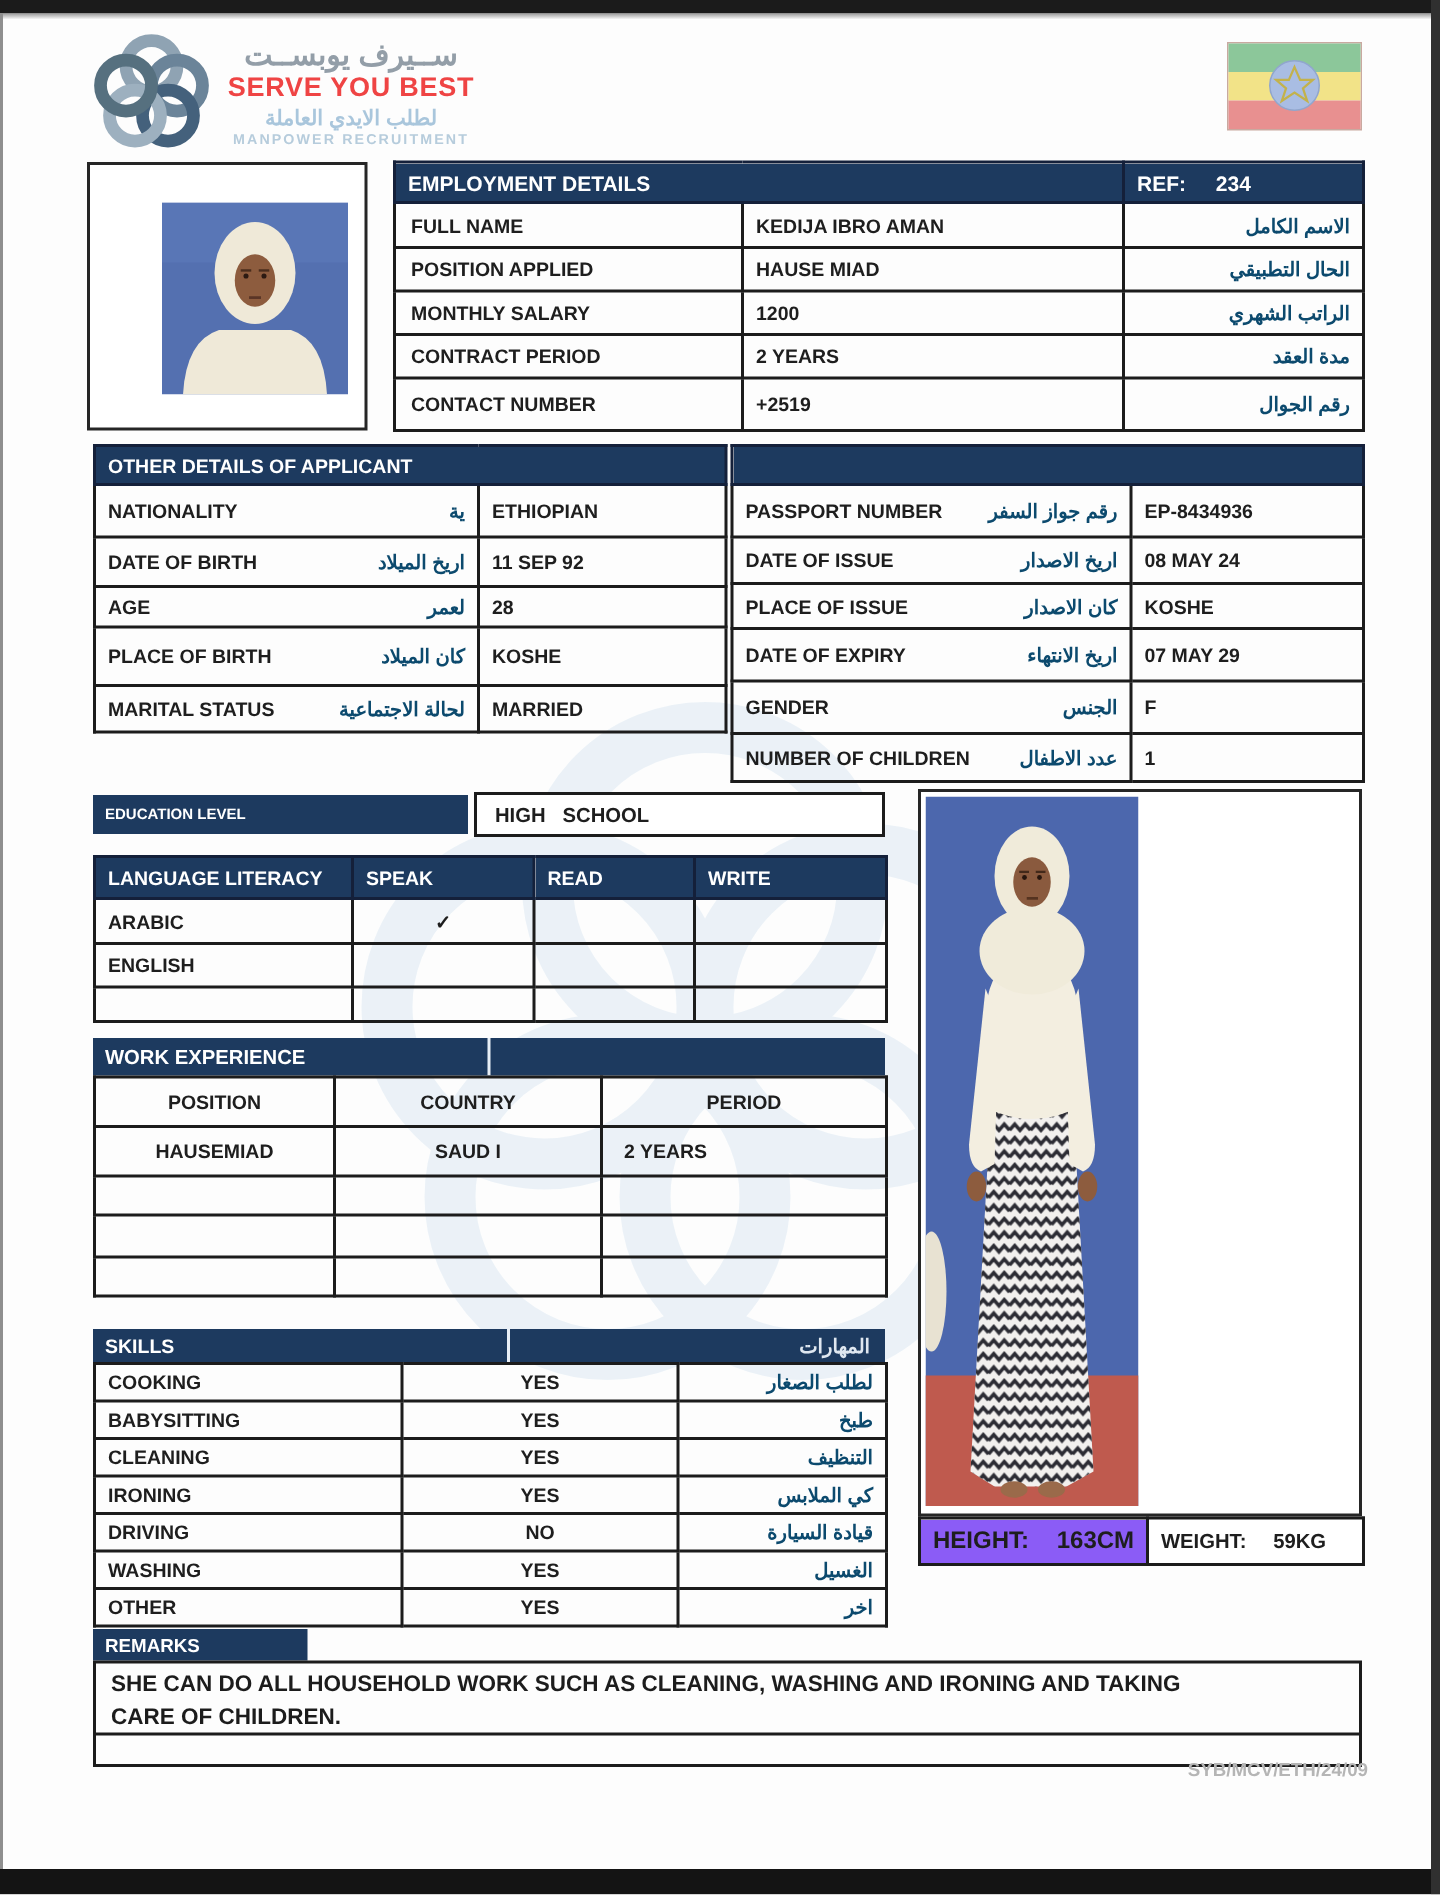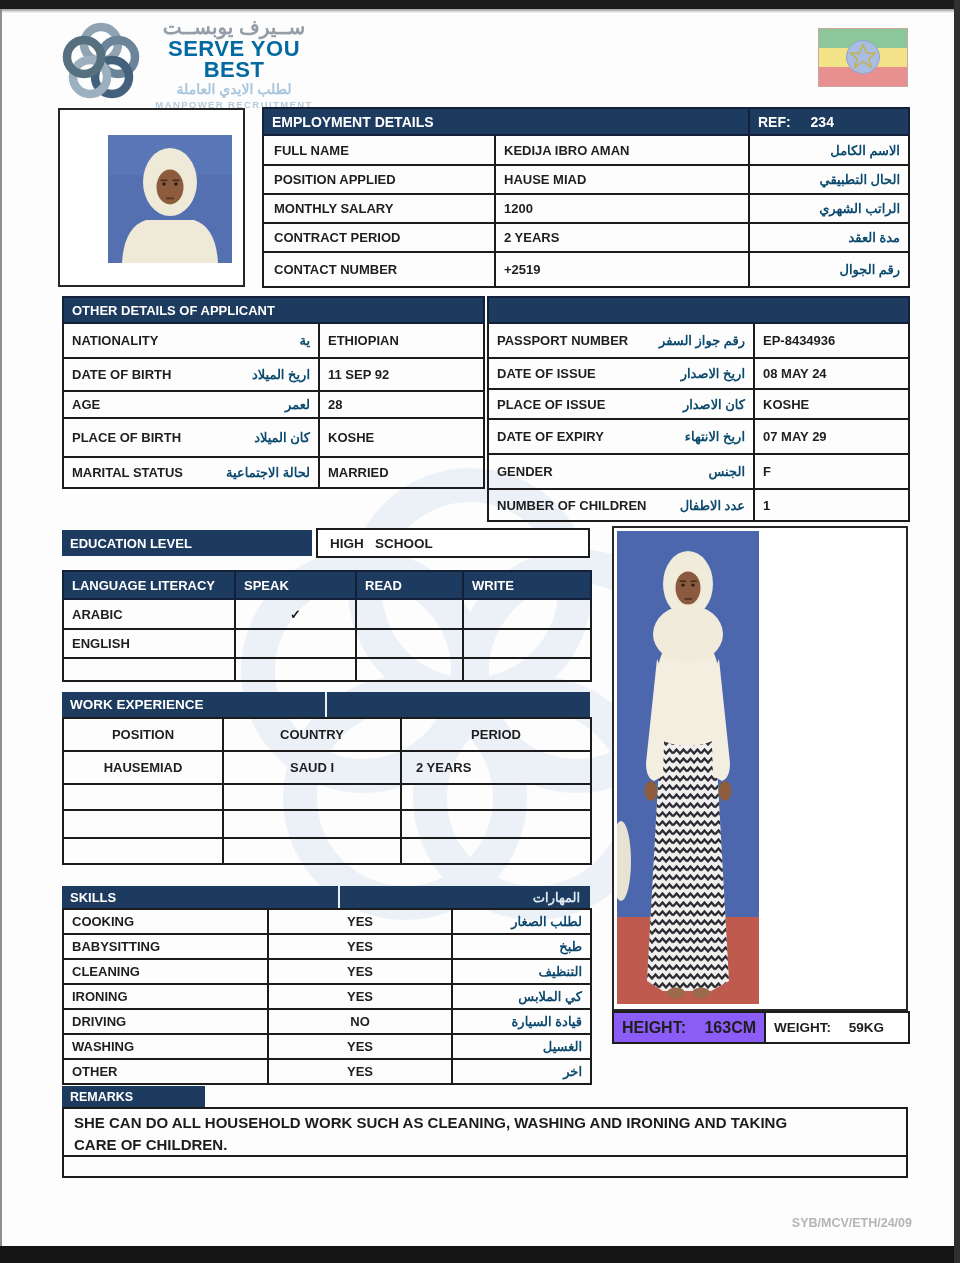--- a/index.html
+++ b/index.html
@@ -22,41 +22,41 @@
   .navy{background:#1d3a5f;color:#ffffff;}
   .navy td,td.navy{border-color:#14203a;}
   .ar{direction:rtl;color:#0c4a6e;}
   .split{display:flex;justify-content:space-between;align-items:center;width:100%;}
   .center{text-align:center;}
   .val{padding-left:10px;}
   
   .logo-wrap{left:58px;top:18px;width:300px;height:90px;display:flex;align-items:center;}
   .logo-text{width:168px;margin-left:6px;text-align:center;}
   .logo-ar{font-size:20px;font-weight:700;color:#939ea8;letter-spacing:2px;direction:rtl;line-height:22px;}
-  .logo-en{font-size:22px;font-weight:700;color:#0369a1;letter-spacing:.5px;line-height:21px;}
+  .logo-en{font-size:18px;font-weight:700;color:#ef4444;letter-spacing:.5px;line-height:21px;}
   .logo-ar2{font-size:14px;font-weight:700;color:#a9c6dc;direction:rtl;line-height:18px;}
   .logo-en2{font-size:9.5px;font-weight:700;color:#b6ccdc;letter-spacing:1.4px;line-height:13px;}
   
   .flag{left:818px;top:28px;width:90px;height:59px;border:1px solid #c9a9a0;box-sizing:border-box;}
   .flag .stripe{width:100%;height:19px;}
   .flag-emblem{position:absolute;left:27px;top:11px;width:34px;height:34px;border-radius:50%;
                background:#a9bde3;border:1px solid #90a6cd;box-sizing:border-box;}
   
   .wbox{background:#ffffff;border:2px solid #262626;box-sizing:border-box;}
   
   .bar{background:#1d3a5f;color:#fff;font-weight:700;display:flex;align-items:center;
        padding:0 8px;box-sizing:border-box;}
   
   .edu-val{background:#fff;border:2px solid #1c1c1c;box-sizing:border-box;display:flex;align-items:center;
            font-weight:700;font-size:13.5px;color:#1e1e1e;padding-left:12px;white-space:pre;}
   
   .remarks-box{border:2px solid #1c1c1c;box-sizing:border-box;font-weight:700;font-size:15px;
                color:#1c1c1c;line-height:22px;padding:3px 80px 0 10px;white-space:normal;}
   .remarks-empty{border:2px solid #1c1c1c;border-top:none;box-sizing:border-box;}
-  .footer-code{color:#b5b5b5;font-size:12.5px;font-weight:700;margin-top:43px;}
+  .footer-code{color:#b5b5b5;font-size:12.5px;font-weight:700;}
   .hw span{display:inline-block;}
   .hw .hwv{margin-left:14px;}
   .refcell span{display:inline-block;}
   .refcell .refv{margin-left:16px;}
 </style>
 </head>
 <body>
 
 <div class="page">
 
@@ -278,21 +278,21 @@
             <div class="split">
         <span>NUMBER OF CHILDREN</span>
         <span class="ar">عدد الاطفال</span>
             </div>
           </td>
       <td>1</td>
     </tr>
   </tbody>
     </table>
 
-  <div class="abs z bar" style="left:62px;top:530px;width:250px;height:26px;font-size:13px;">EDUCATION LEVEL</div>
+  <div class="abs z bar" style="left:62px;top:530px;width:250px;height:26px;font-size:10px;">EDUCATION LEVEL</div>
   <div class="abs z edu-val" style="left:316px;top:528px;width:274px;height:30px;">HIGH   SCHOOL</div>
 
   <table class="abs z" style="left:62px;top:570px;width:528px;">
     <colgroup>
         <col style="width:172px">
         <col style="width:121px">
         <col style="width:107px">
         <col style="width:128px">
       </colgroup>
     <tbody>

